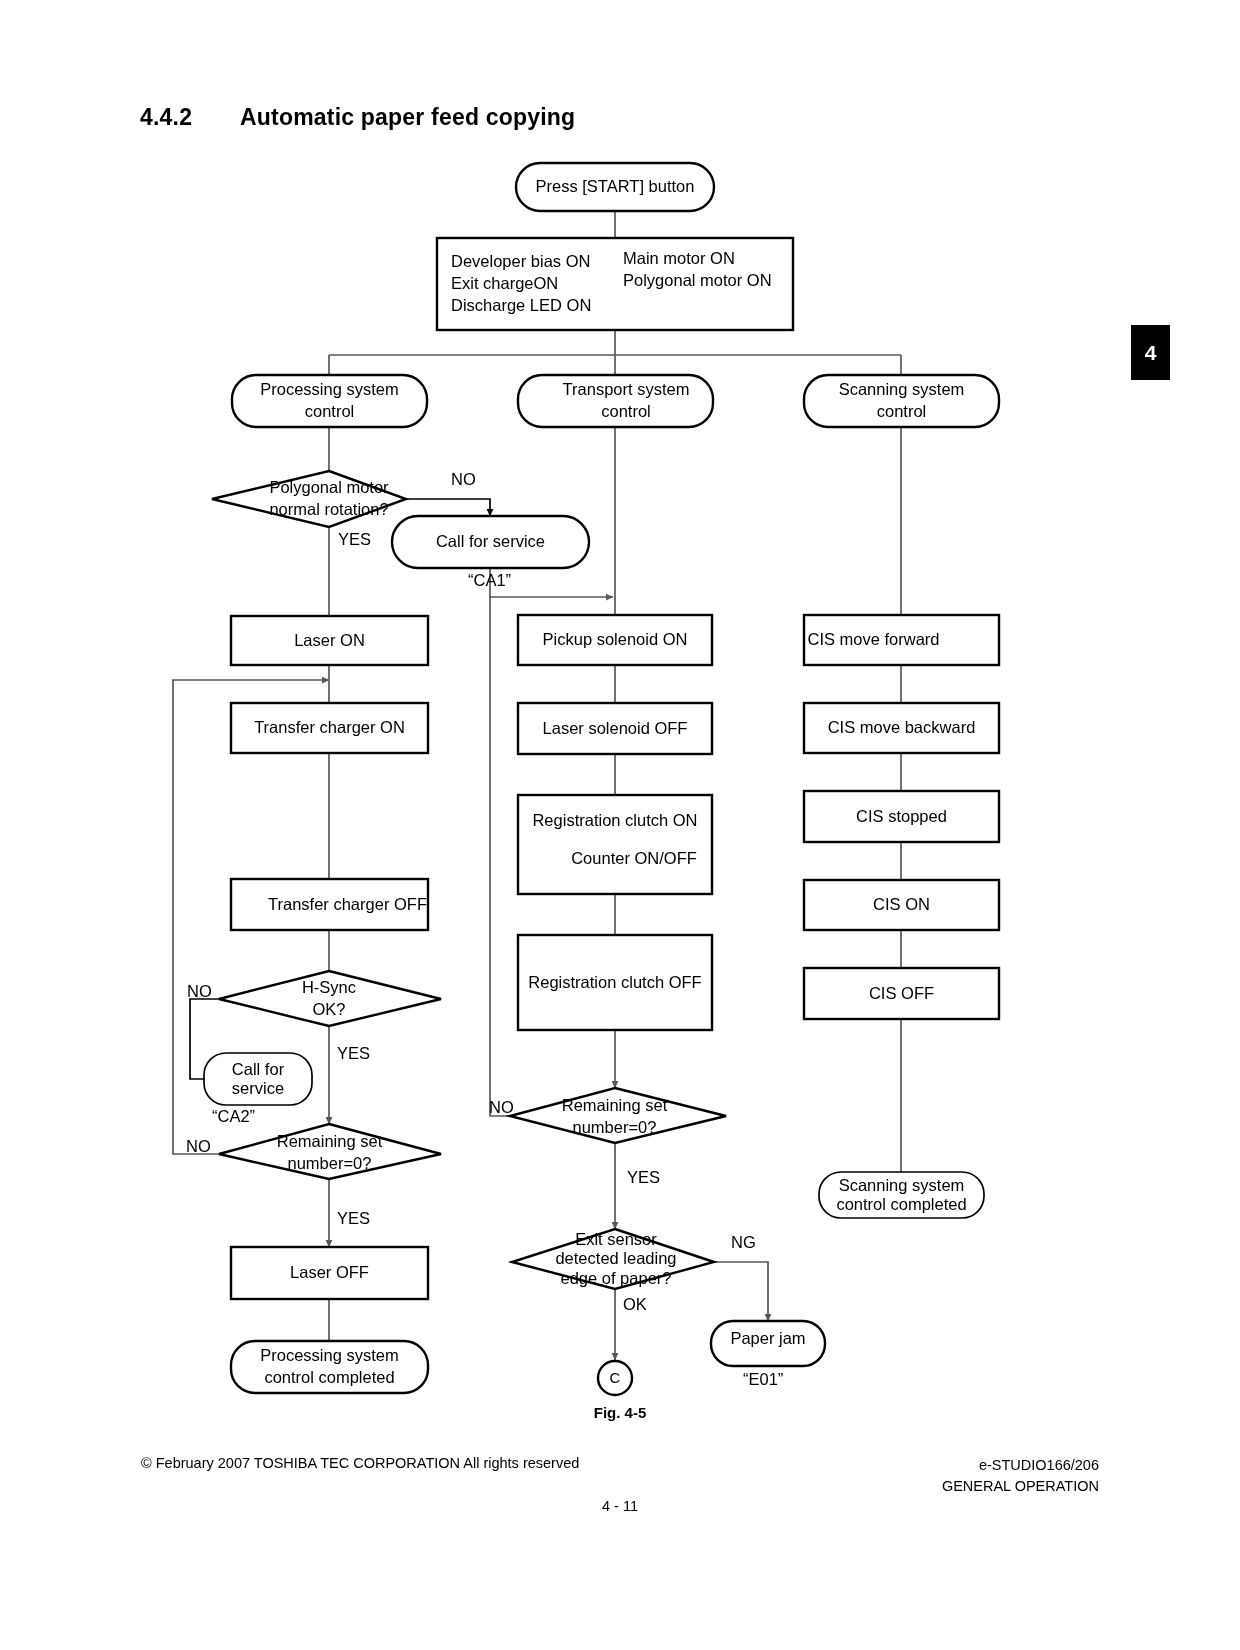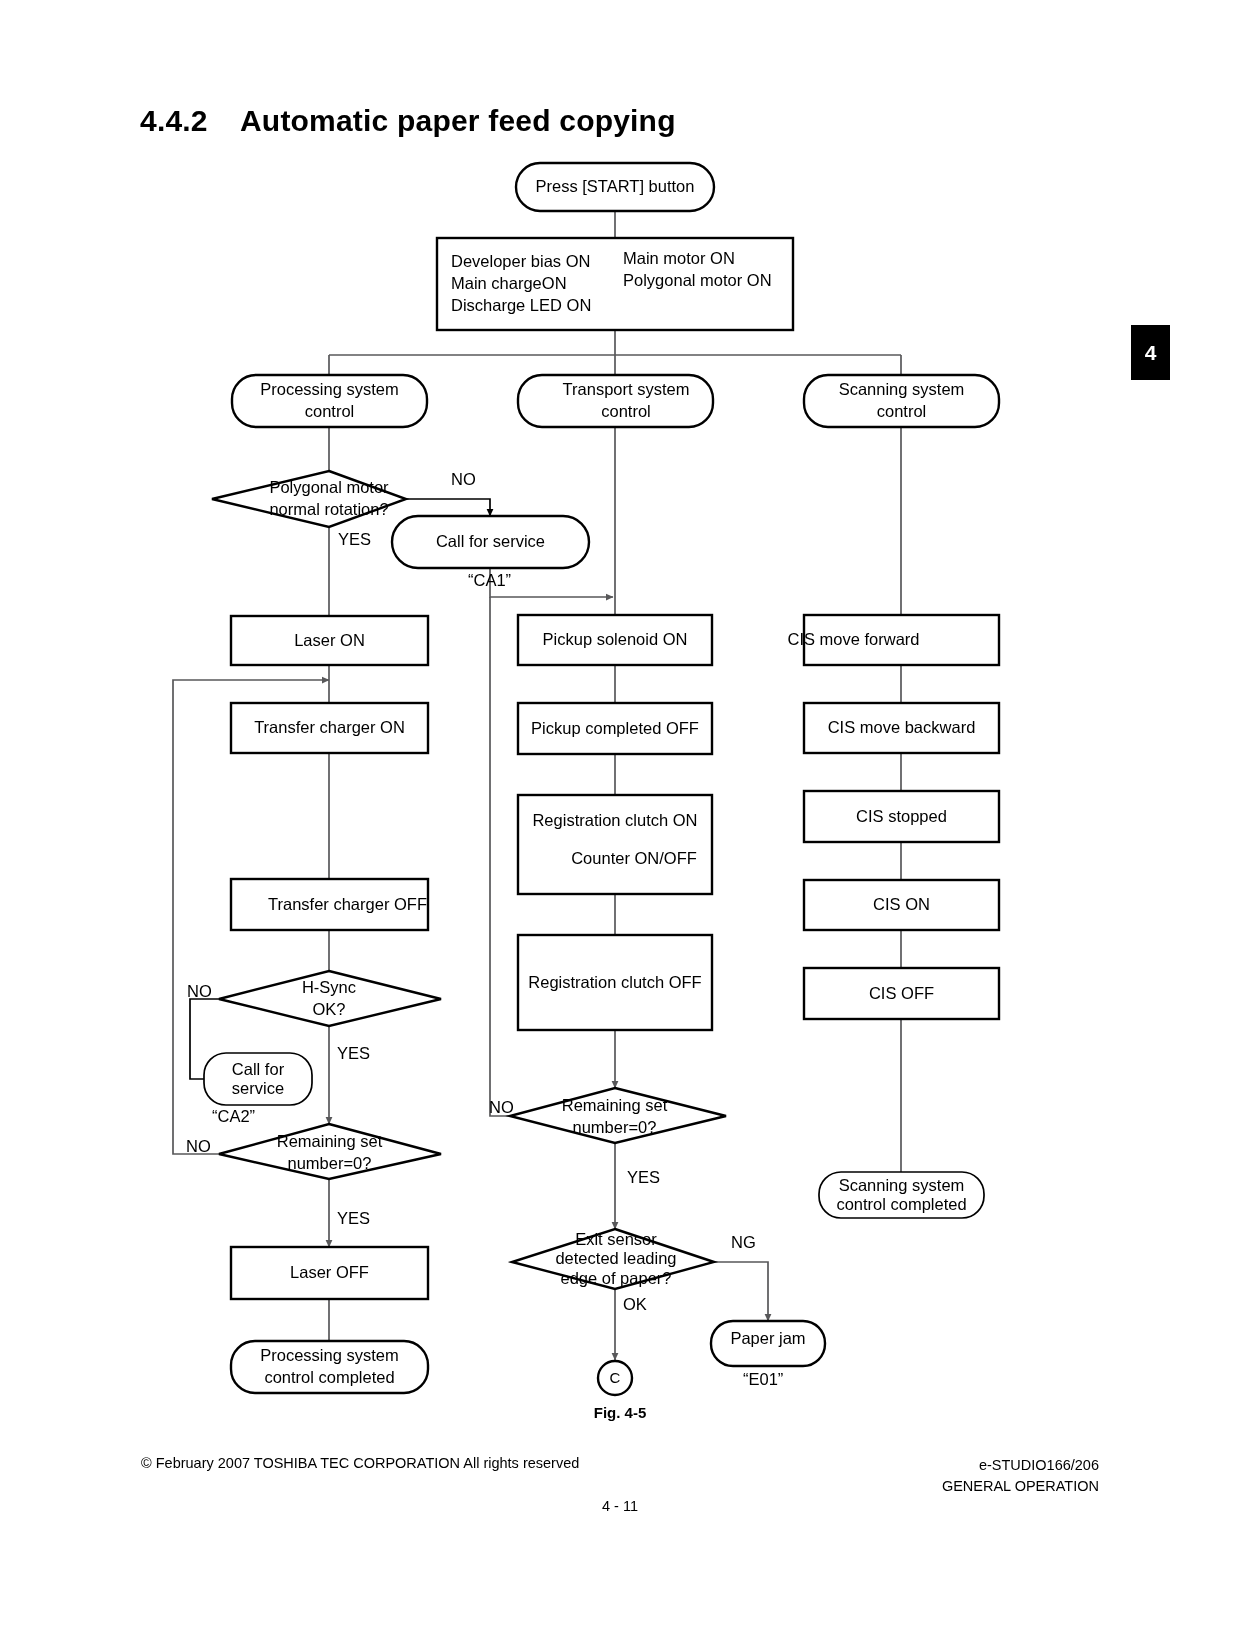--- a/index.html
+++ b/index.html
@@ -14,21 +14,21 @@
     font-family: "Liberation Sans", sans-serif;
     color: #000000;
     overflow: hidden;
   }
 
   
   #section-heading {
     position: absolute;
     left: 140px;
     top: 104px;
-    font-size: 30px;
+    font-size: 23px;
     font-weight: bold;
     letter-spacing: 0.2px;
     white-space: nowrap;
   }
   #section-heading .num { display: inline-block; width: 100px; }
 
   
   #chapter-tab {
     position: absolute;
     left: 1131px;
@@ -230,21 +230,21 @@
 
     <rect x="819" y="1172" width="165" height="46" rx="22" ry="22" stroke-width="1.7"></rect>
   </g>
 </svg>
 </div>
 
 <div class="node-label" style="left:516px; top:163px; width:198px; height:48px;">Press [START] button</div>
 
 <div class="node-label align-left" style="left:451px; top:248px; width:180px; height:72px;">
   <span>Developer bias ON</span>
-  <span>Main chargeON</span>
+  <span>Exit chargeON</span>
   <span>Discharge LED ON</span>
 </div>
 <div class="node-label align-left" style="left:623px; top:248px; width:175px; height:72px; justify-content:flex-start;">
   <span>Main motor ON</span>
   <span>Polygonal motor ON</span>
 </div>
 
 <div class="node-label" style="left:232px; top:375px; width:195px; height:52px;">Processing system
 control</div>
 <div class="node-label" style="left:518px; top:375px; width:216px; height:52px;">Transport system
@@ -274,41 +274,41 @@
 <div class="node-label" style="left:252px; top:1128px; width:155px; height:50px;">Remaining set
 number=0?</div>
 <div class="edge-label" style="left:186px; top:1137px;">NO</div>
 <div class="edge-label" style="left:337px; top:1209px;">YES</div>
 
 <div class="node-label" style="left:231px; top:1247px; width:197px; height:52px;">Laser OFF</div>
 <div class="node-label" style="left:231px; top:1341px; width:197px; height:52px;">Processing system
 control completed</div>
 
 <div class="node-label" style="left:518px; top:615px; width:194px; height:50px;">Pickup solenoid ON</div>
-<div class="node-label" style="left:518px; top:703px; width:194px; height:51px;">Pickup completed OFF</div>
+<div class="node-label" style="left:518px; top:703px; width:194px; height:51px;">Laser solenoid OFF</div>
 <div class="node-label" style="left:518px; top:806px; width:194px; height:30px;">Registration clutch ON</div>
 <div class="node-label" style="left:518px; top:844px; width:232px; height:30px;">Counter ON/OFF</div>
 <div class="node-label" style="left:518px; top:935px; width:194px; height:95px;">Registration clutch OFF</div>
 
 <div class="node-label" style="left:537px; top:1092px; width:155px; height:50px;">Remaining set
 number=0?</div>
 <div class="edge-label" style="left:489px; top:1098px;">NO</div>
 <div class="edge-label" style="left:627px; top:1168px;">YES</div>
 
 <div class="node-label" style="left:537px; top:1230px; width:158px; height:58px; line-height:1.18;">Exit sensor
 detected leading
 edge of paper?</div>
 <div class="edge-label" style="left:731px; top:1233px;">NG</div>
 <div class="edge-label" style="left:623px; top:1295px;">OK</div>
 
 <div class="node-label" style="left:711px; top:1321px; width:114px; height:35px;">Paper jam</div>
 <div class="conn-label" style="left:743px; top:1370px;">“E01”</div>
 <div class="node-label" style="left:598px; top:1361px; width:34px; height:34px; font-size:15px;">C</div>
 
-<div class="node-label" style="left:756px; top:615px; width:195px; height:50px;">CIS move forward</div>
+<div class="node-label" style="left:776px; top:615px; width:195px; height:50px;">CIS move forward</div>
 <div class="node-label" style="left:804px; top:703px; width:195px; height:50px;">CIS move backward</div>
 <div class="node-label" style="left:804px; top:791px; width:195px; height:51px;">CIS stopped</div>
 <div class="node-label" style="left:804px; top:880px; width:195px; height:50px;">CIS ON</div>
 <div class="node-label" style="left:804px; top:968px; width:195px; height:51px;">CIS OFF</div>
 <div class="node-label" style="left:819px; top:1172px; width:165px; height:46px; line-height:1.18;">Scanning system
 control completed</div>
 
 <div id="fig-caption">Fig. 4-5</div>
 
 <div id="footer-copyright">© February 2007 TOSHIBA TEC CORPORATION All rights reserved</div>

